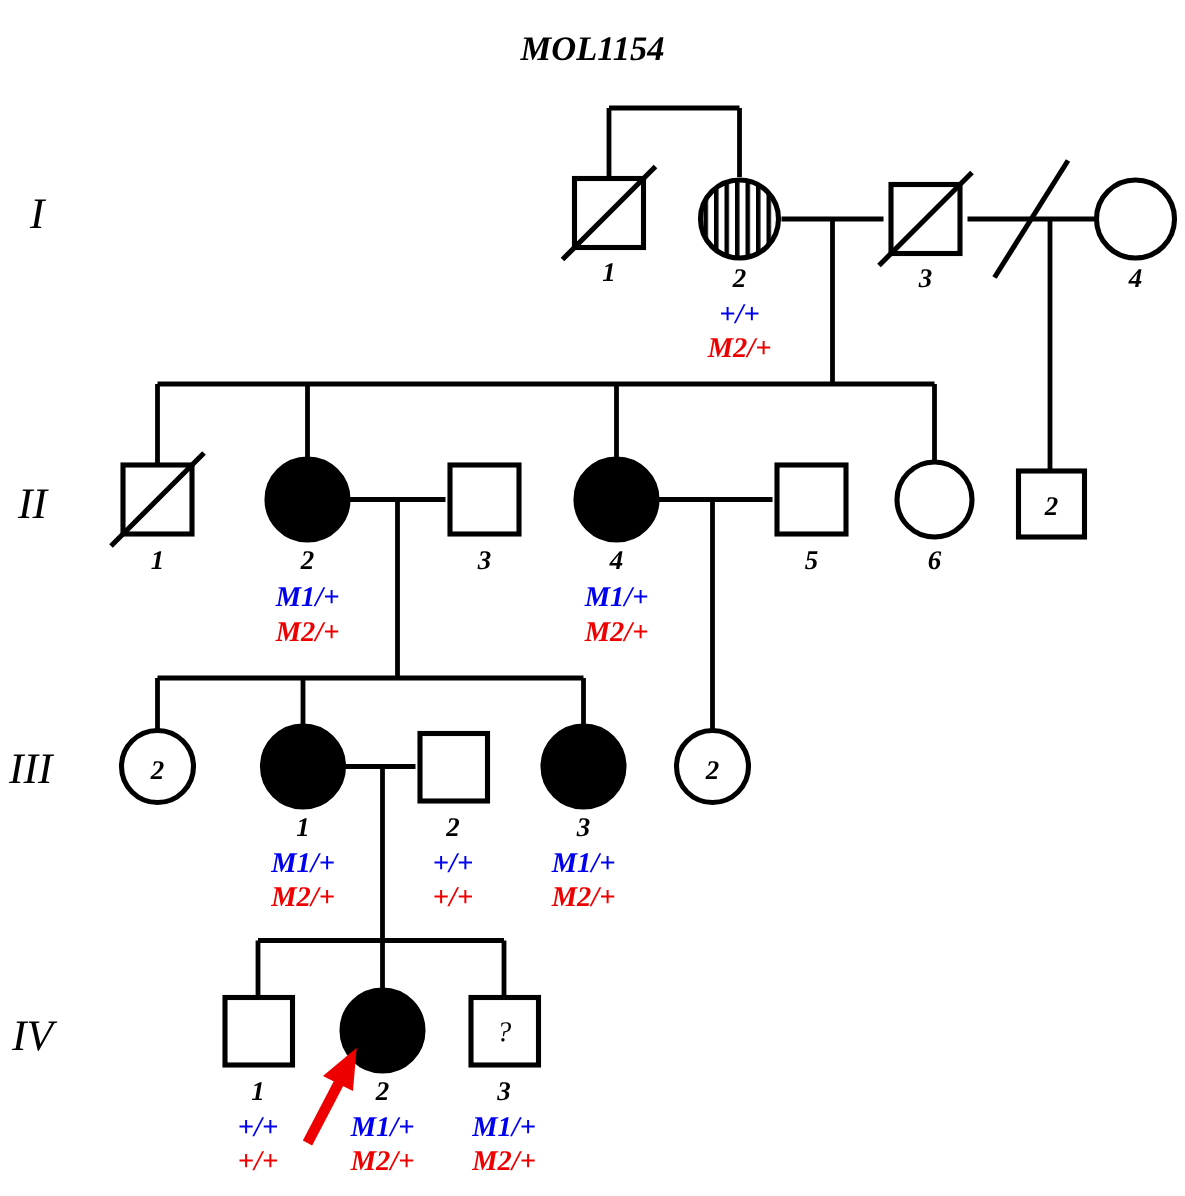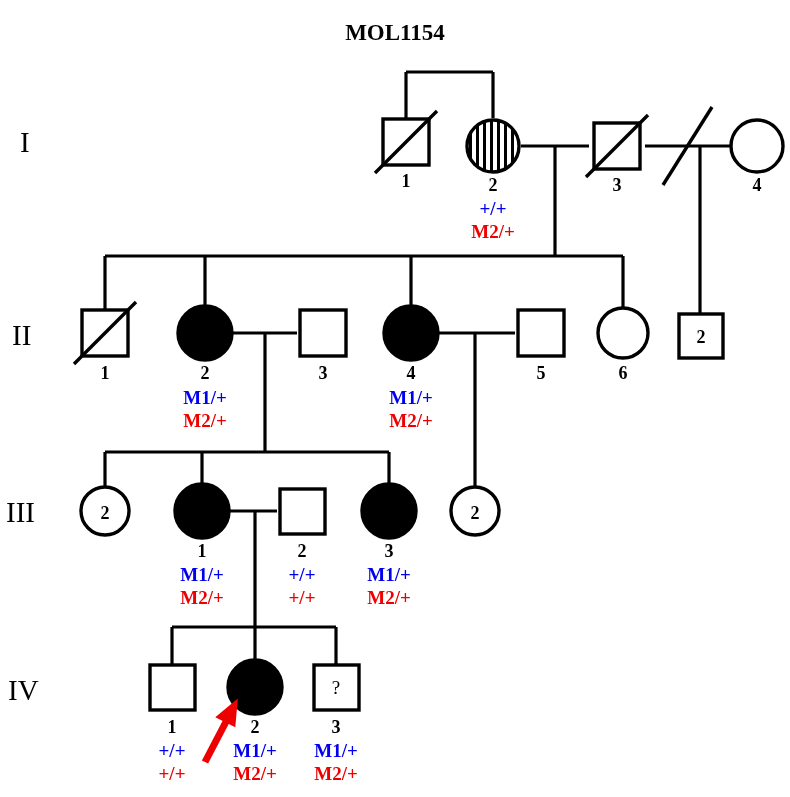--- a/index.html
+++ b/index.html
@@ -13,20 +13,21 @@
     height: 797px;
     position: relative;
     font-family: "Liberation Serif", "DejaVu Serif", serif;
     overflow: hidden;
   }
   #pedigree-root {
     position: absolute;
     left: 0; top: 0;
     width: 790px;
     height: 748px;
+    font-style: italic;
   }
   #pedigree-svg {
     position: absolute;
     left: 0; top: 0;
     width: 790px;
     height: 797px;
     display: block;
   }
   .title-text {
     font-family: "Liberation Serif", "DejaVu Serif", serif;

